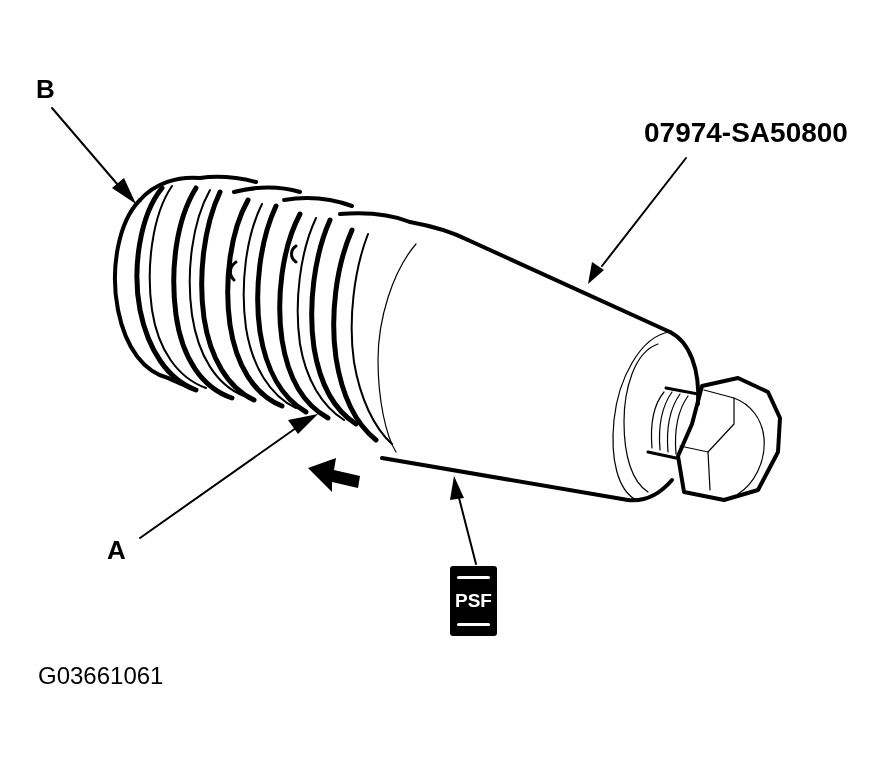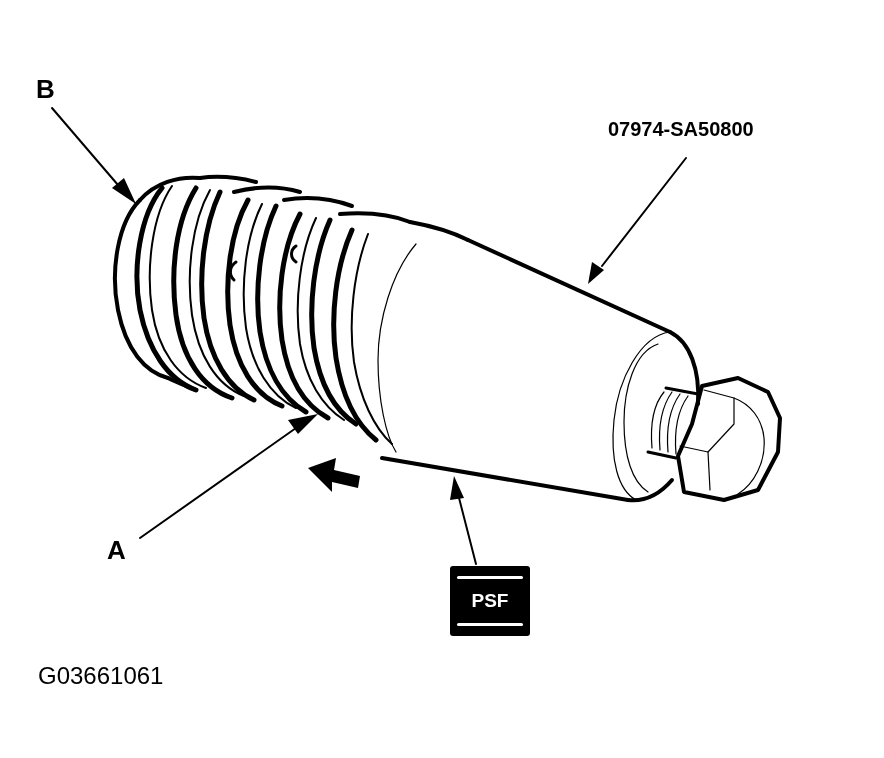--- a/index.html
+++ b/index.html
@@ -8,24 +8,24 @@
     .label {
       position: absolute;
       font-family: "Liberation Sans", sans-serif;
       font-weight: bold;
       color: #000;
       line-height: 1;
       white-space: nowrap;
     }
     #label-b { left: 36px; top: 76px; font-size: 26px; }
     #label-a { left: 107px; top: 537px; font-size: 26px; }
-    #label-tool { left: 608px; top: 119px; font-size: 20px; letter-spacing: 0px; }
+    #label-tool { left: 644px; top: 119px; font-size: 28px; letter-spacing: 0px; }
     #label-fig { left: 38px; top: 664px; font-size: 24px; font-weight: normal; }
     #psf-badge {
-      position: absolute; left: 450px; top: 566px; width: 80px; height: 70px;
+      position: absolute; left: 450px; top: 566px; width: 47px; height: 70px;
       background: #000; border-radius: 3px;
     }
     #psf-badge .rule {
       position: absolute; left: 7px; right: 7px; height: 3px; background: #fff; border-radius: 2px;
     }
     #psf-badge .rule.top { top: 10px; }
     #psf-badge .rule.bot { bottom: 10px; }
     #psf-text {
       position: absolute; left: 0; right: 0; top: 25px; text-align: center;
       font-family: "Liberation Sans", sans-serif; font-weight: bold;

